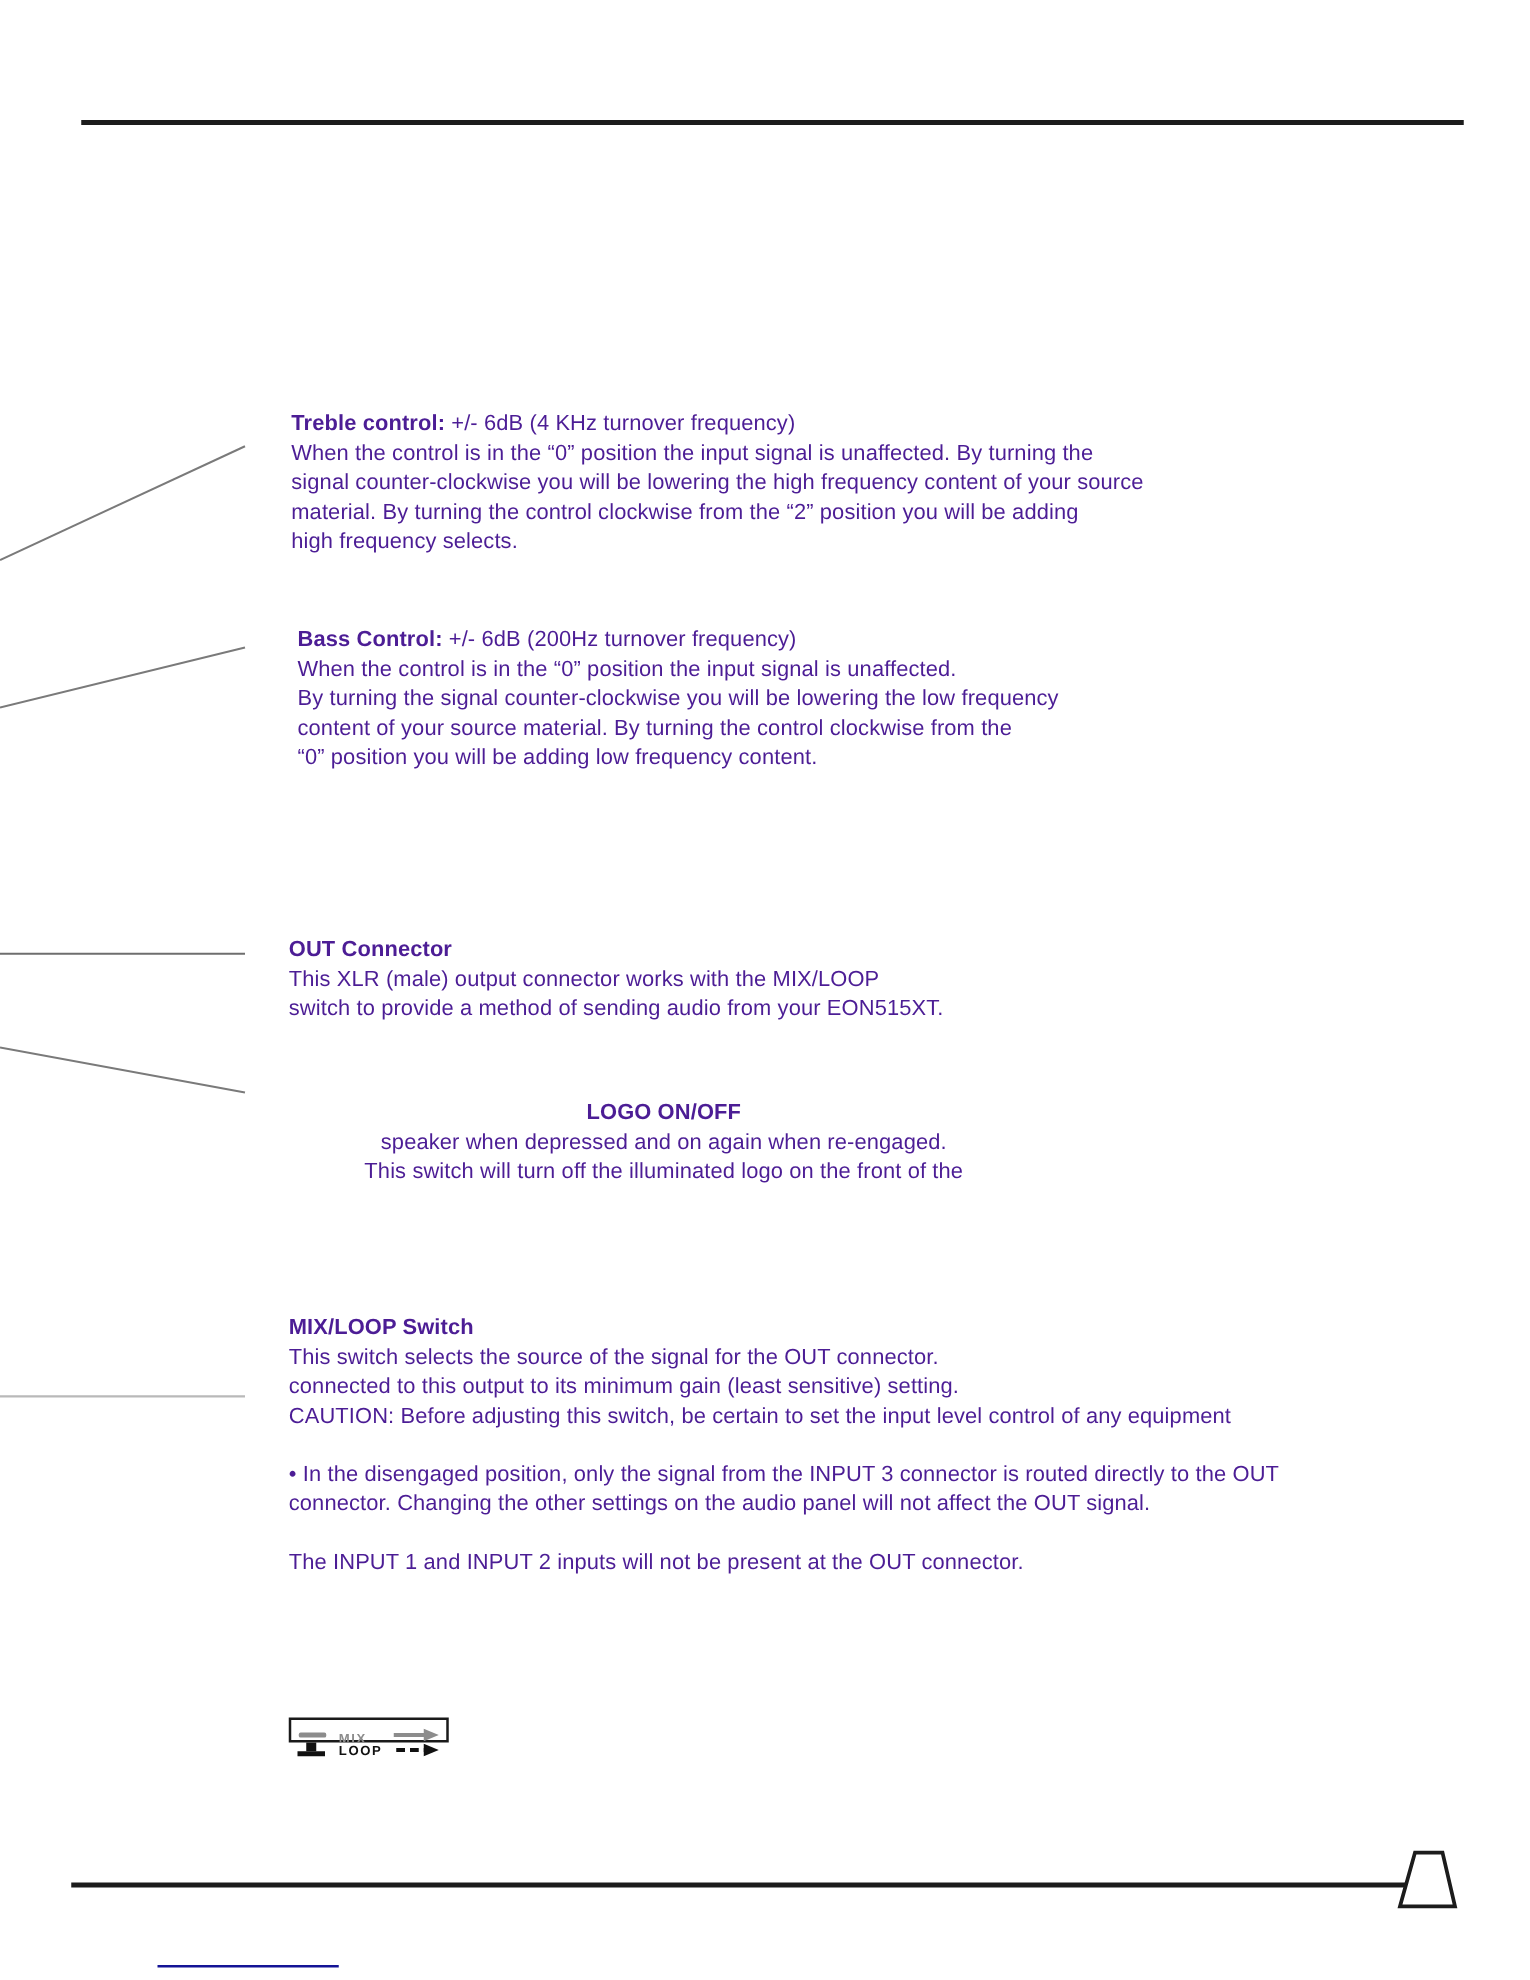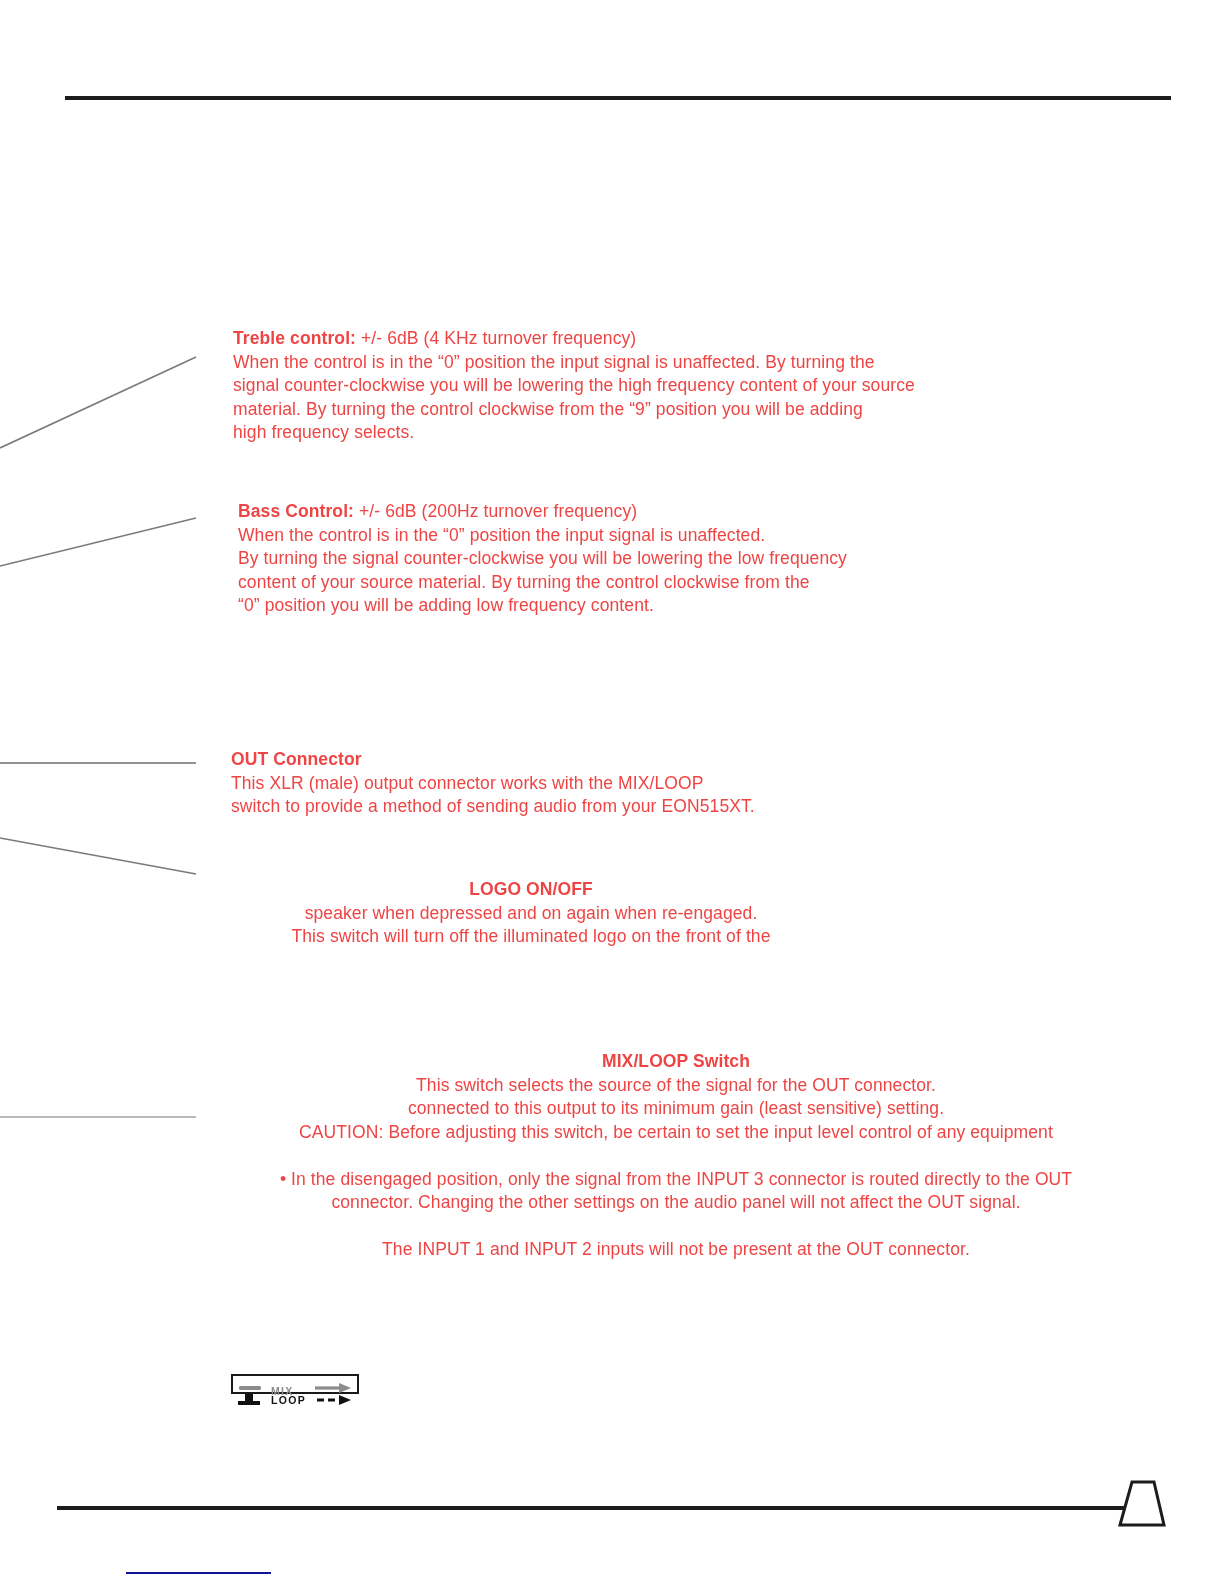--- a/index.html
+++ b/index.html
@@ -64,34 +64,34 @@
   .leader-bass    { left: 0px;  top: 500px;  width: 200px; height: 80px;  }
   .leader-out     { left: 0px;  top: 756px;  width: 198px; height: 14px;  }
   .leader-logo    { left: 0px;  top: 828px;  width: 200px; height: 56px;  }
   .leader-mixloop { left: 0px;  top: 1110px; width: 198px; height: 14px;  }
 
   
   .block {
     position: absolute;
     font-size: 17.5px;
     line-height: 23.5px;
-    color: #ef4444;
+    color: #4c1d95;
     letter-spacing: 0.1px;
   }
   .block p { margin: 0; }
   .block .hd {
     font-weight: bold;
   }
   .block .spacer { height: 23.5px; }
 
   .blk-treble  { left: 233px; top: 327px;  width: 790px; }
   .blk-bass    { left: 238px; top: 500px;  width: 720px; }
   .blk-out     { left: 231px; top: 748px;  width: 640px; }
   .blk-logo    { left: 231px; top: 878px;  width: 600px; text-align: center; }
-  .blk-mixloop { left: 231px; top: 1050px; width: 890px; text-align: center; }
+  .blk-mixloop { left: 231px; top: 1050px; width: 890px; }
 
   
   .switch-graphic {
     position: absolute;
     left: 231px;
     top: 1374px;
     width: 128px;
     height: 20px;
     border: 2px solid #1a1a1a;
     background: #ffffff;
@@ -133,21 +133,21 @@
   <div class="leader leader-mixloop">
     <svg width="198" height="14" viewBox="0 0 198 14">
       <line x1="0" y1="7" x2="196" y2="7" stroke="#b9b9b9" stroke-width="1.8"></line>
     </svg>
   </div>
 
   <div class="block blk-treble">
     <p><span class="hd">Treble control:</span><span> +/- 6dB (4 KHz turnover frequency)</span></p>
     <p>When the control is in the “0” position the input signal is unaffected. By turning the</p>
     <p>signal counter-clockwise you will be lowering the high frequency content of your source</p>
-    <p>material. By turning the control clockwise from the “9” position you will be adding</p>
+    <p>material. By turning the control clockwise from the “2” position you will be adding</p>
     <p>high frequency selects.</p>
   </div>
 
   <div class="block blk-bass">
     <p><span class="hd">Bass Control:</span><span>  +/- 6dB (200Hz turnover frequency)</span></p>
     <p>When the control is in the “0” position the input signal is unaffected.</p>
     <p>By turning the signal counter-clockwise you will be lowering the low frequency</p>
     <p>content of your source material. By turning the control clockwise from the</p>
     <p>“0” position you will be adding low frequency content.</p>
   </div>

